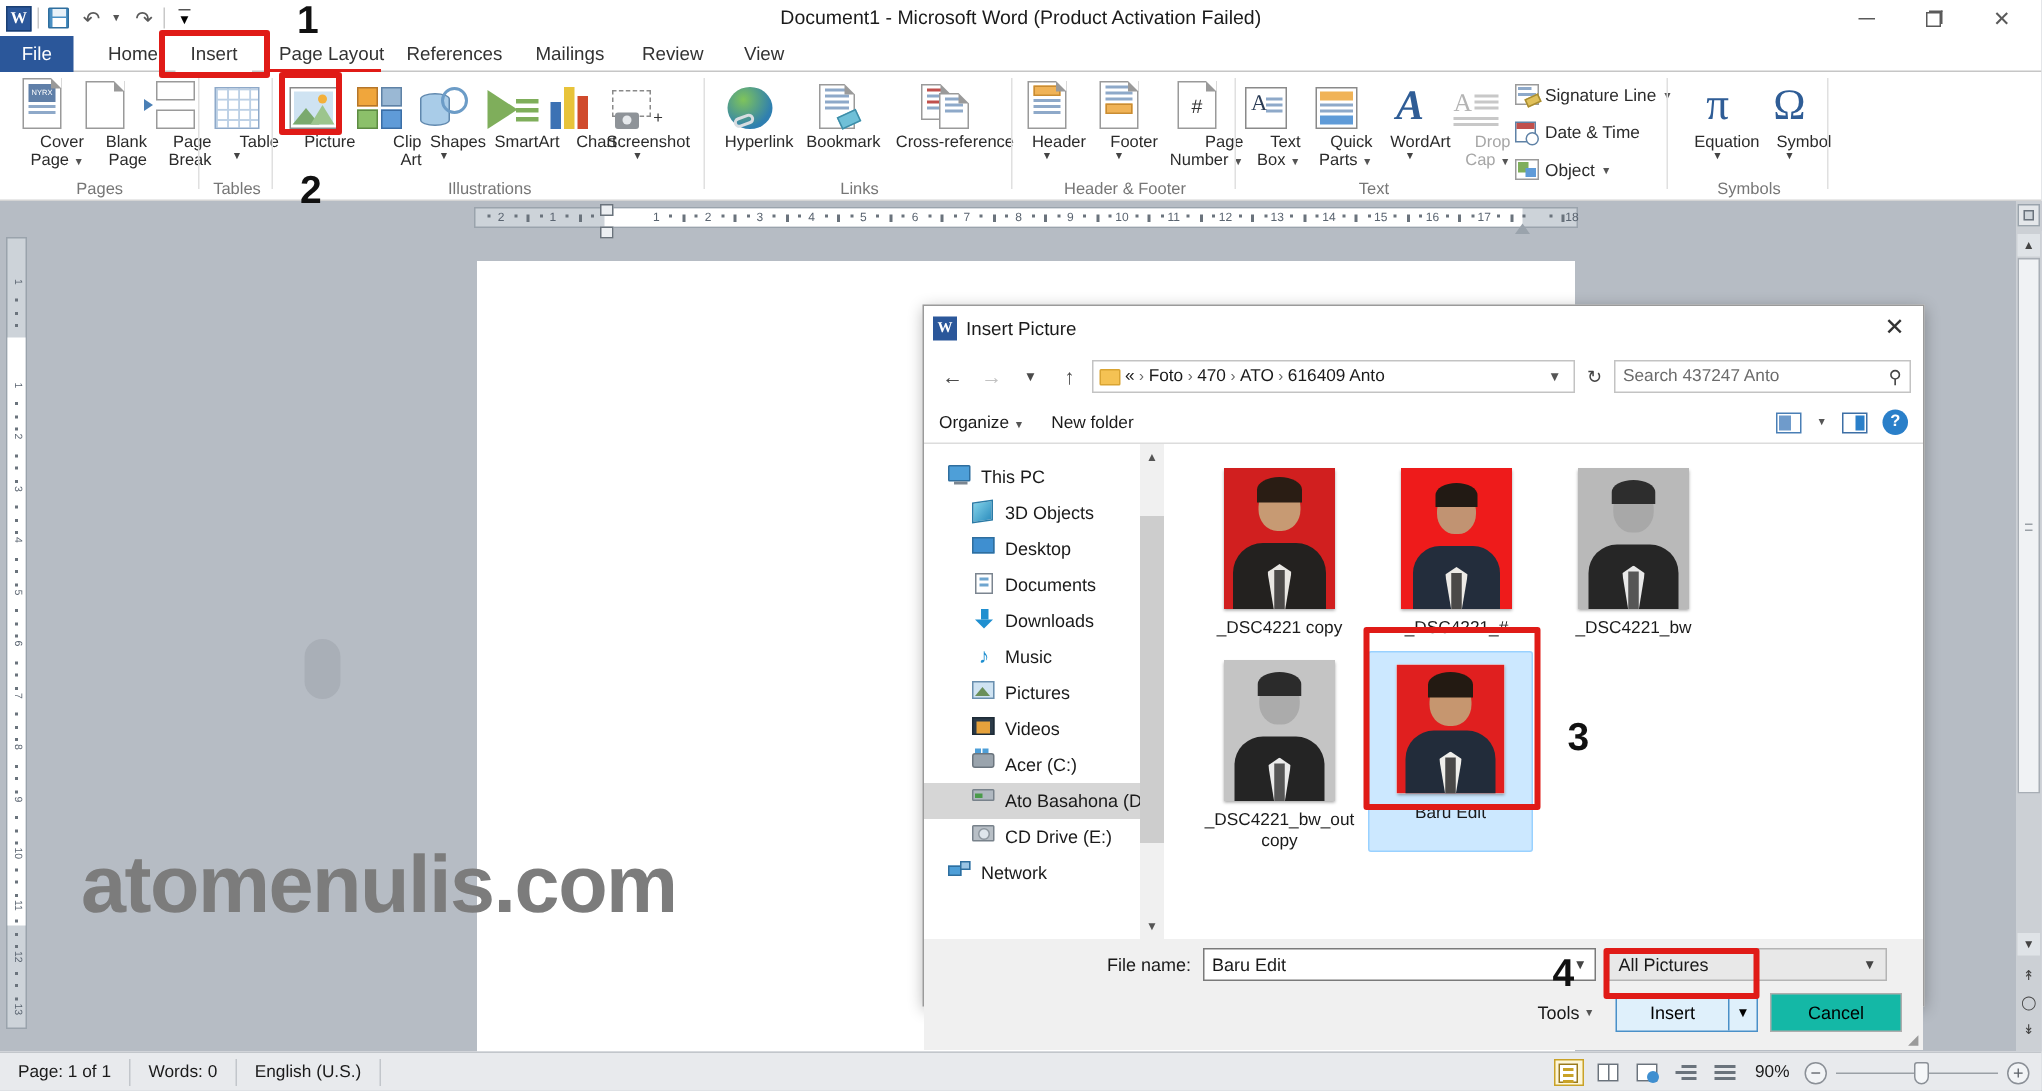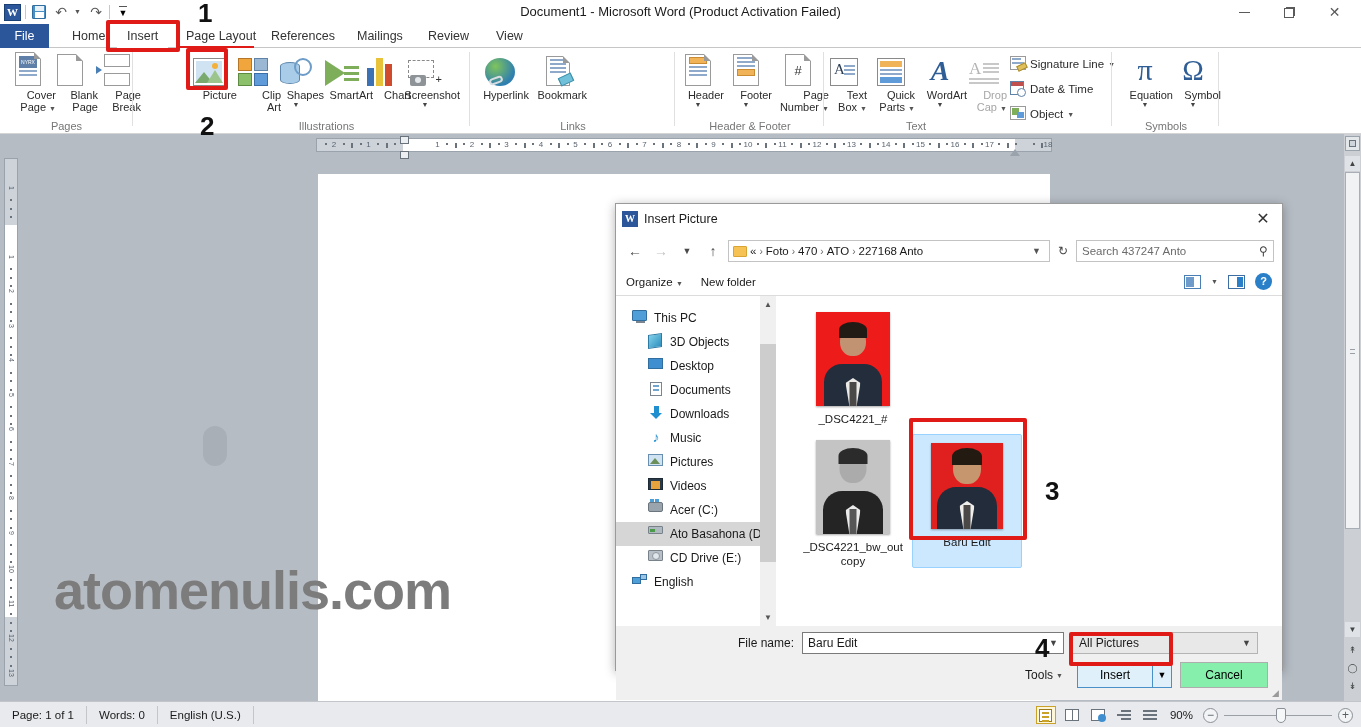--- a/index.html
+++ b/index.html
@@ -169,21 +169,21 @@
   .fname-input .cv { margin-left:auto; font-size:9px; color:#444; }
   .filter-sel { width:186px; height:22px; background:#e8e8e8; border:1px solid #b4b4b4; font-size:12px;
                 color:#1a1a1a; display:flex; align-items:center; padding:0 6px; margin-left:8px; }
   .filter-sel .cv { margin-left:auto; font-size:9px; color:#444; }
   .btn-row { position:absolute; right:14px; top:36px; display:flex; align-items:center; gap:8px; }
   .tools-btn { font-size:12px; color:#1a1a1a; display:flex; align-items:center; gap:3px; padding-right:6px;}
   .splitbtn { display:flex; height:26px; border:1px solid #4a90c8; background:#dff0fb; }
   .splitbtn .main { width:74px; display:flex; align-items:center; justify-content:center; font-size:12px; }
   .splitbtn .arrow { width:19px; border-left:1px solid #4a90c8; display:flex; align-items:center;
                      justify-content:center; font-size:9px; }
-  .cancel-btn { width:88px; height:26px; border:1px solid #adadad; background:#86efac; font-size:12px;
+  .cancel-btn { width:88px; height:26px; border:1px solid #adadad; background:#14b8a6; font-size:12px;
                 display:flex; align-items:center; justify-content:center; }
   .grip { position:absolute; right:3px; bottom:2px; font-size:9px; color:#9a9a9a; }
 
   
   .ann-box { position:absolute; border:4px solid #e01b17; border-radius:2px; pointer-events:none; }
   .ann-num { position:absolute; font-size:26px; font-weight:bold; color:#111;
              font-family:"Liberation Sans", sans-serif; }
 </style>
 </head>
 <body>
@@ -261,20 +261,33 @@
             <div style="position:absolute;left:0;top:12px;border-left:6px solid #4a7fb5;border-top:4px solid transparent;border-bottom:4px solid transparent;"></div>
           </div>
         </div>
         <span class="lbl">Page</span>
         <span class="lbl">Break</span>
       </div>
       <div class="glabel">Pages</div>
       <div class="gdiv"></div>
     </div>
 
+    <div class="rgroup" style="left:134px;width:48px">
+      <div class="bigbtn" style="left:-4px">
+        <div class="ico">
+          <div style="width:30px;height:28px;background:#fff;border:1px solid #8ea9c9;
+                      background-image:linear-gradient(to right,#bcd0e5 1px,transparent 1px),linear-gradient(to bottom,#bcd0e5 1px,transparent 1px);
+                      background-size:7.4px 6.8px;"></div>
+        </div>
+        <span class="lbl">Table</span>
+        <span class="dd">▼</span>
+      </div>
+      <div class="glabel">Tables</div>
+      <div class="gdiv"></div>
+    </div>
 
     <div class="rgroup" style="left:183px;width:287px">
       <div class="bigbtn" style="left:-2px">
         <div class="ico">
           <div style="width:32px;height:28px;background:#fff;border:1px solid #8a8a8a;position:relative;overflow:hidden;">
             <div style="position:absolute;left:2px;top:2px;right:2px;bottom:2px;background:#cfe3f2;"></div>
             <div style="position:absolute;right:6px;top:4px;width:6px;height:6px;border-radius:50%;background:#f3b03b;"></div>
             <div style="position:absolute;left:1px;bottom:2px;border-left:9px solid transparent;border-right:9px solid transparent;border-bottom:11px solid #7aa96d;"></div>
             <div style="position:absolute;left:13px;bottom:2px;border-left:8px solid transparent;border-right:8px solid transparent;border-bottom:13px solid #9cc58d;"></div>
           </div>
@@ -353,20 +366,38 @@
         <div class="ico">
           <div class="pagedoc lines" style="width:24px;height:30px;">
               <i></i>
               <i></i>
               <i></i>
               <i></i>
             <div style="position:absolute;right:-4px;bottom:1px;width:14px;height:9px;background:#6fc0d8;border:1px solid #3e8da8;transform:rotate(-25deg);"></div>
           </div>
         </div>
         <span class="lbl">Bookmark</span>
+      </div>
+      <div class="bigbtn" style="left:113px;width:92px">
+        <div class="ico">
+          <div style="width:32px;height:30px;position:relative;">
+            <div class="pagedoc lines" style="position:absolute;left:0;top:0;width:20px;height:24px;">
+                <i style="background:#c0504d"></i>
+                <i></i>
+                <i style="background:#c0504d"></i>
+                <i></i>
+              </div>
+            <div class="pagedoc lines" style="position:absolute;right:0;bottom:0;width:20px;height:24px;">
+                <i></i>
+                <i></i>
+                <i></i>
+              </div>
+          </div>
+        </div>
+        <span class="lbl">Cross-reference</span>
       </div>
       <div class="glabel">Links</div>
       <div class="gdiv"></div>
     </div>
 
     <div class="rgroup" style="left:676px;width:148px">
       <div class="bigbtn" style="left:-4px;width:52px">
         <div class="ico">
           <div class="pagedoc lines" style="width:26px;height:32px;">
             <div style="height:7px;background:#f0b357;margin:2px 3px;border:1px solid #c98c33;"></div>
@@ -747,21 +778,21 @@
       <div class="addrbar">
         <span class="folderico"></span>
         <span class="crumb">«</span>
         <span class="crumb-sep">›</span>
         <span class="crumb">Foto</span>
         <span class="crumb-sep">›</span>
         <span class="crumb">470</span>
         <span class="crumb-sep">›</span>
         <span class="crumb">ATO</span>
         <span class="crumb-sep">›</span>
-        <span class="crumb">227168 Anto</span>
+        <span class="crumb">616409 Anto</span>
         <span class="addr-caret">▼</span>
       </div>
       <div class="refresh">↻</div>
       <div class="searchbox">
         <span>Search 437247 Anto</span>
         <span class="mag">⚲</span>
       </div>
     </div>
 
     <div class="cmdbar">
@@ -861,42 +892,64 @@
               </span>
               <span>CD Drive (E:)</span>
             </div>
             <div class="nav-item">
               <span class="nav-ico">
                 <span style="display:block;width:15px;height:12px;position:relative;">
                   <span style="position:absolute;left:0;top:3px;width:9px;height:7px;background:#4e9fd8;border:1px solid #2f6e9e;"></span>
                   <span style="position:absolute;right:0;top:0;width:7px;height:6px;background:#9ac4e4;border:1px solid #2f6e9e;"></span>
                 </span>
               </span>
-              <span>English</span>
+              <span>Network</span>
             </div>
           </div>
         <div class="npscroll">
           <div class="nps-arrow" style="top:0">▲</div>
           <div class="nps-thumb" style="top:48px;height:218px;"></div>
           <div class="nps-arrow" style="bottom:0">▼</div>
         </div>
       </div>
 
       <div class="filepane">
         <div class="thumbrow">
+          <div class="thumbcell">
+            <div class="frame">
+              <div style="position:absolute;inset:0;background:#d11f1f;"></div>
+              <div style="position:absolute;left:50%;transform:translateX(-50%);top:10px;width:28px;height:32px;border-radius:50% 50% 45% 45%;background:#c79a73;"></div>
+              <div style="position:absolute;left:50%;transform:translateX(-50%);top:6px;width:30px;height:17px;border-radius:50% 50% 0 0;background:#2a1d14;"></div>
+              <div style="position:absolute;left:50%;transform:translateX(-50%);bottom:0;width:62px;height:44px;background:#23211f;border-radius:20px 20px 0 0;"></div>
+              <div style="position:absolute;left:50%;transform:translateX(-50%);bottom:0;width:16px;height:30px;background:#e8e6e2;clip-path:polygon(50% 0,100% 18%,74% 100%,26% 100%,0 18%);"></div>
+              <div style="position:absolute;left:50%;transform:translateX(-50%);bottom:0;width:7px;height:26px;background:#4c4a49;"></div>
+            </div>
+            <div class="cap">_DSC4221 copy</div>
+          </div>
           <div class="thumbcell">
             <div class="frame">
               <div style="position:absolute;inset:0;background:#ee1b1b;"></div>
               <div style="position:absolute;left:50%;transform:translateX(-50%);top:14px;width:26px;height:30px;border-radius:50% 50% 45% 45%;background:#c19372;"></div>
               <div style="position:absolute;left:50%;transform:translateX(-50%);top:10px;width:28px;height:16px;border-radius:50% 50% 0 0;background:#221a14;"></div>
               <div style="position:absolute;left:50%;transform:translateX(-50%);bottom:0;width:58px;height:42px;background:#232d3c;border-radius:18px 18px 0 0;"></div>
               <div style="position:absolute;left:50%;transform:translateX(-50%);bottom:0;width:15px;height:28px;background:#eceae6;clip-path:polygon(50% 0,100% 18%,74% 100%,26% 100%,0 18%);"></div>
               <div style="position:absolute;left:50%;transform:translateX(-50%);bottom:0;width:7px;height:24px;background:#4a4948;"></div>
             </div>
             <div class="cap">_DSC4221_#</div>
+          </div>
+          <div class="thumbcell">
+            <div class="frame">
+              <div style="position:absolute;inset:0;background:#b9b9b9;"></div>
+              <div style="position:absolute;left:50%;transform:translateX(-50%);top:12px;width:27px;height:31px;border-radius:50% 50% 45% 45%;background:#a8a8a8;"></div>
+              <div style="position:absolute;left:50%;transform:translateX(-50%);top:8px;width:29px;height:16px;border-radius:50% 50% 0 0;background:#2d2d2d;"></div>
+              <div style="position:absolute;left:50%;transform:translateX(-50%);bottom:0;width:60px;height:43px;background:#262626;border-radius:19px 19px 0 0;"></div>
+              <div style="position:absolute;left:50%;transform:translateX(-50%);bottom:0;width:15px;height:29px;background:#e8e8e8;clip-path:polygon(50% 0,100% 18%,74% 100%,26% 100%,0 18%);"></div>
+              <div style="position:absolute;left:50%;transform:translateX(-50%);bottom:0;width:7px;height:25px;background:#565656;"></div>
+            </div>
+            <div class="cap">_DSC4221_bw</div>
           </div>
         </div>
 
         <div class="thumbrow" style="margin-top:8px">
           <div class="thumbcell">
             <div class="frame">
               <div style="position:absolute;inset:0;background:#c4c4c4;"></div>
               <div style="position:absolute;left:50%;transform:translateX(-50%);top:12px;width:27px;height:31px;border-radius:50% 50% 45% 45%;background:#ababab;"></div>
               <div style="position:absolute;left:50%;transform:translateX(-50%);top:8px;width:29px;height:16px;border-radius:50% 50% 0 0;background:#2b2b2b;"></div>
               <div style="position:absolute;left:50%;transform:translateX(-50%);bottom:0;width:60px;height:43px;background:#242424;border-radius:19px 19px 0 0;"></div>

